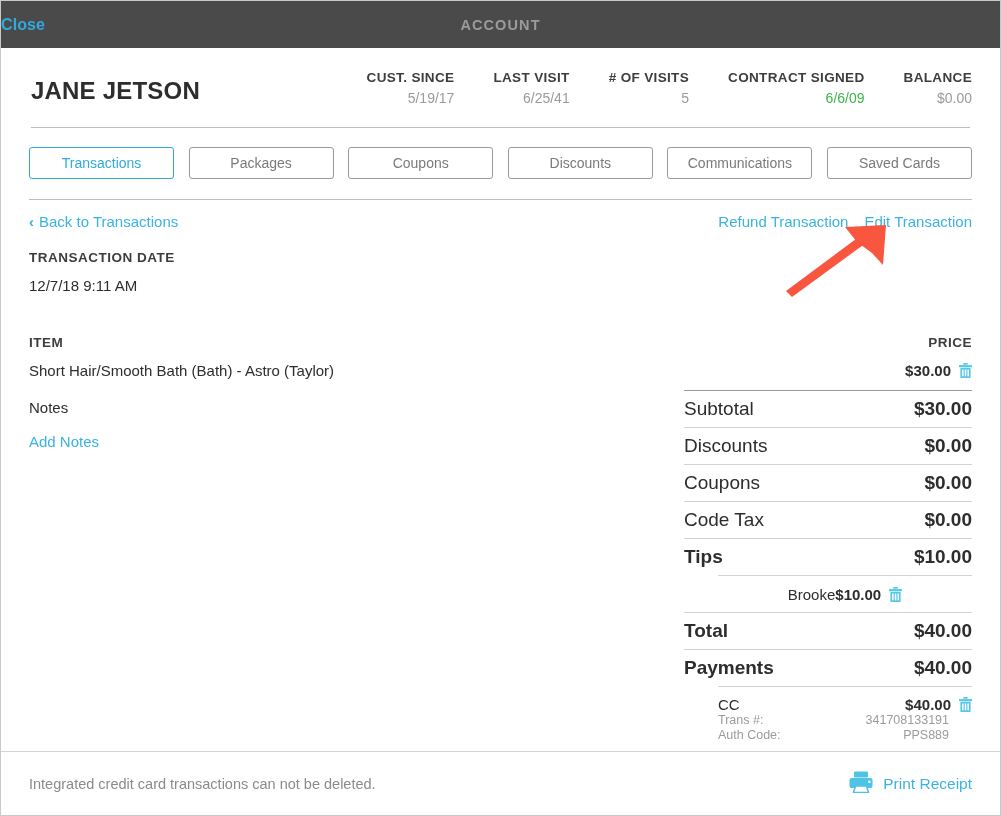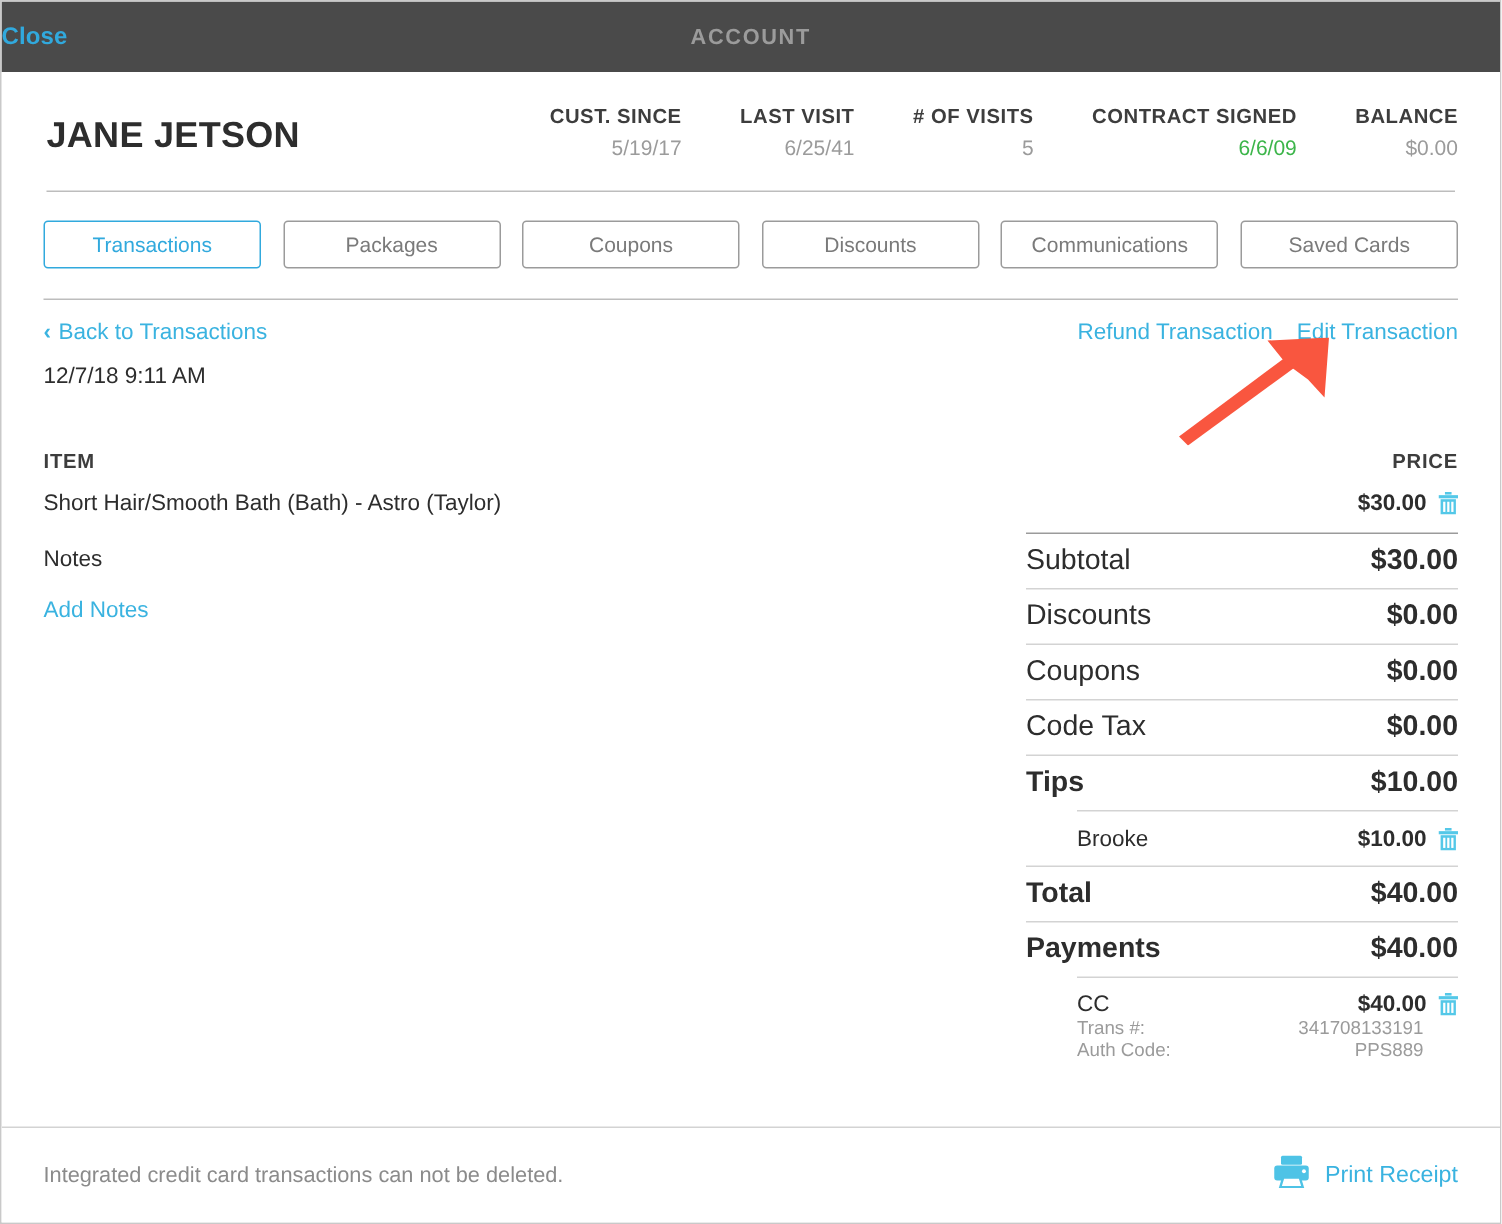--- a/index.html
+++ b/index.html
@@ -223,21 +223,21 @@
     color: #2d2d2d;
   }
   .total-row.first { border-top: 1px solid #9b9b9b; }
   .total-row.bold .t-label,
   .total-row.bold .t-value { font-weight: bold; }
   .t-value-wrap { display: flex; align-items: center; gap: 8px; }
   .sub-row {
     border-top: 1px solid #d3d3d3;
     margin-left: 34px;
     display: flex;
-    justify-content: space-between;
+    justify-content: center;
     align-items: center;
     height: 36px;
     font-size: 15px;
     color: #2d2d2d;
   }
   .pay-row {
     border-top: 1px solid #d3d3d3;
     margin-left: 34px;
     padding: 9px 0 10px 0;
   }
@@ -361,20 +361,21 @@
       <span class="chev">‹</span>
       <span>Back to Transactions</span>
     </div>
     <div class="right-links">
       <span class="link">Refund Transaction</span>
       <span class="link">Edit Transaction</span>
     </div>
   </div>
 
   <div class="section">
+    <div class="field-label">TRANSACTION DATE</div>
     <div class="field-value">12/7/18 9:11 AM</div>
   </div>
 
   <div class="section">
     <div class="item-head">
       <div class="field-label" style="margin-top:0">ITEM</div>
       <div class="field-label" style="margin-top:0">PRICE</div>
     </div>
     <div class="item-row">
       <div class="item-name">Short Hair/Smooth Bath (Bath) - Astro (Taylor)</div>

